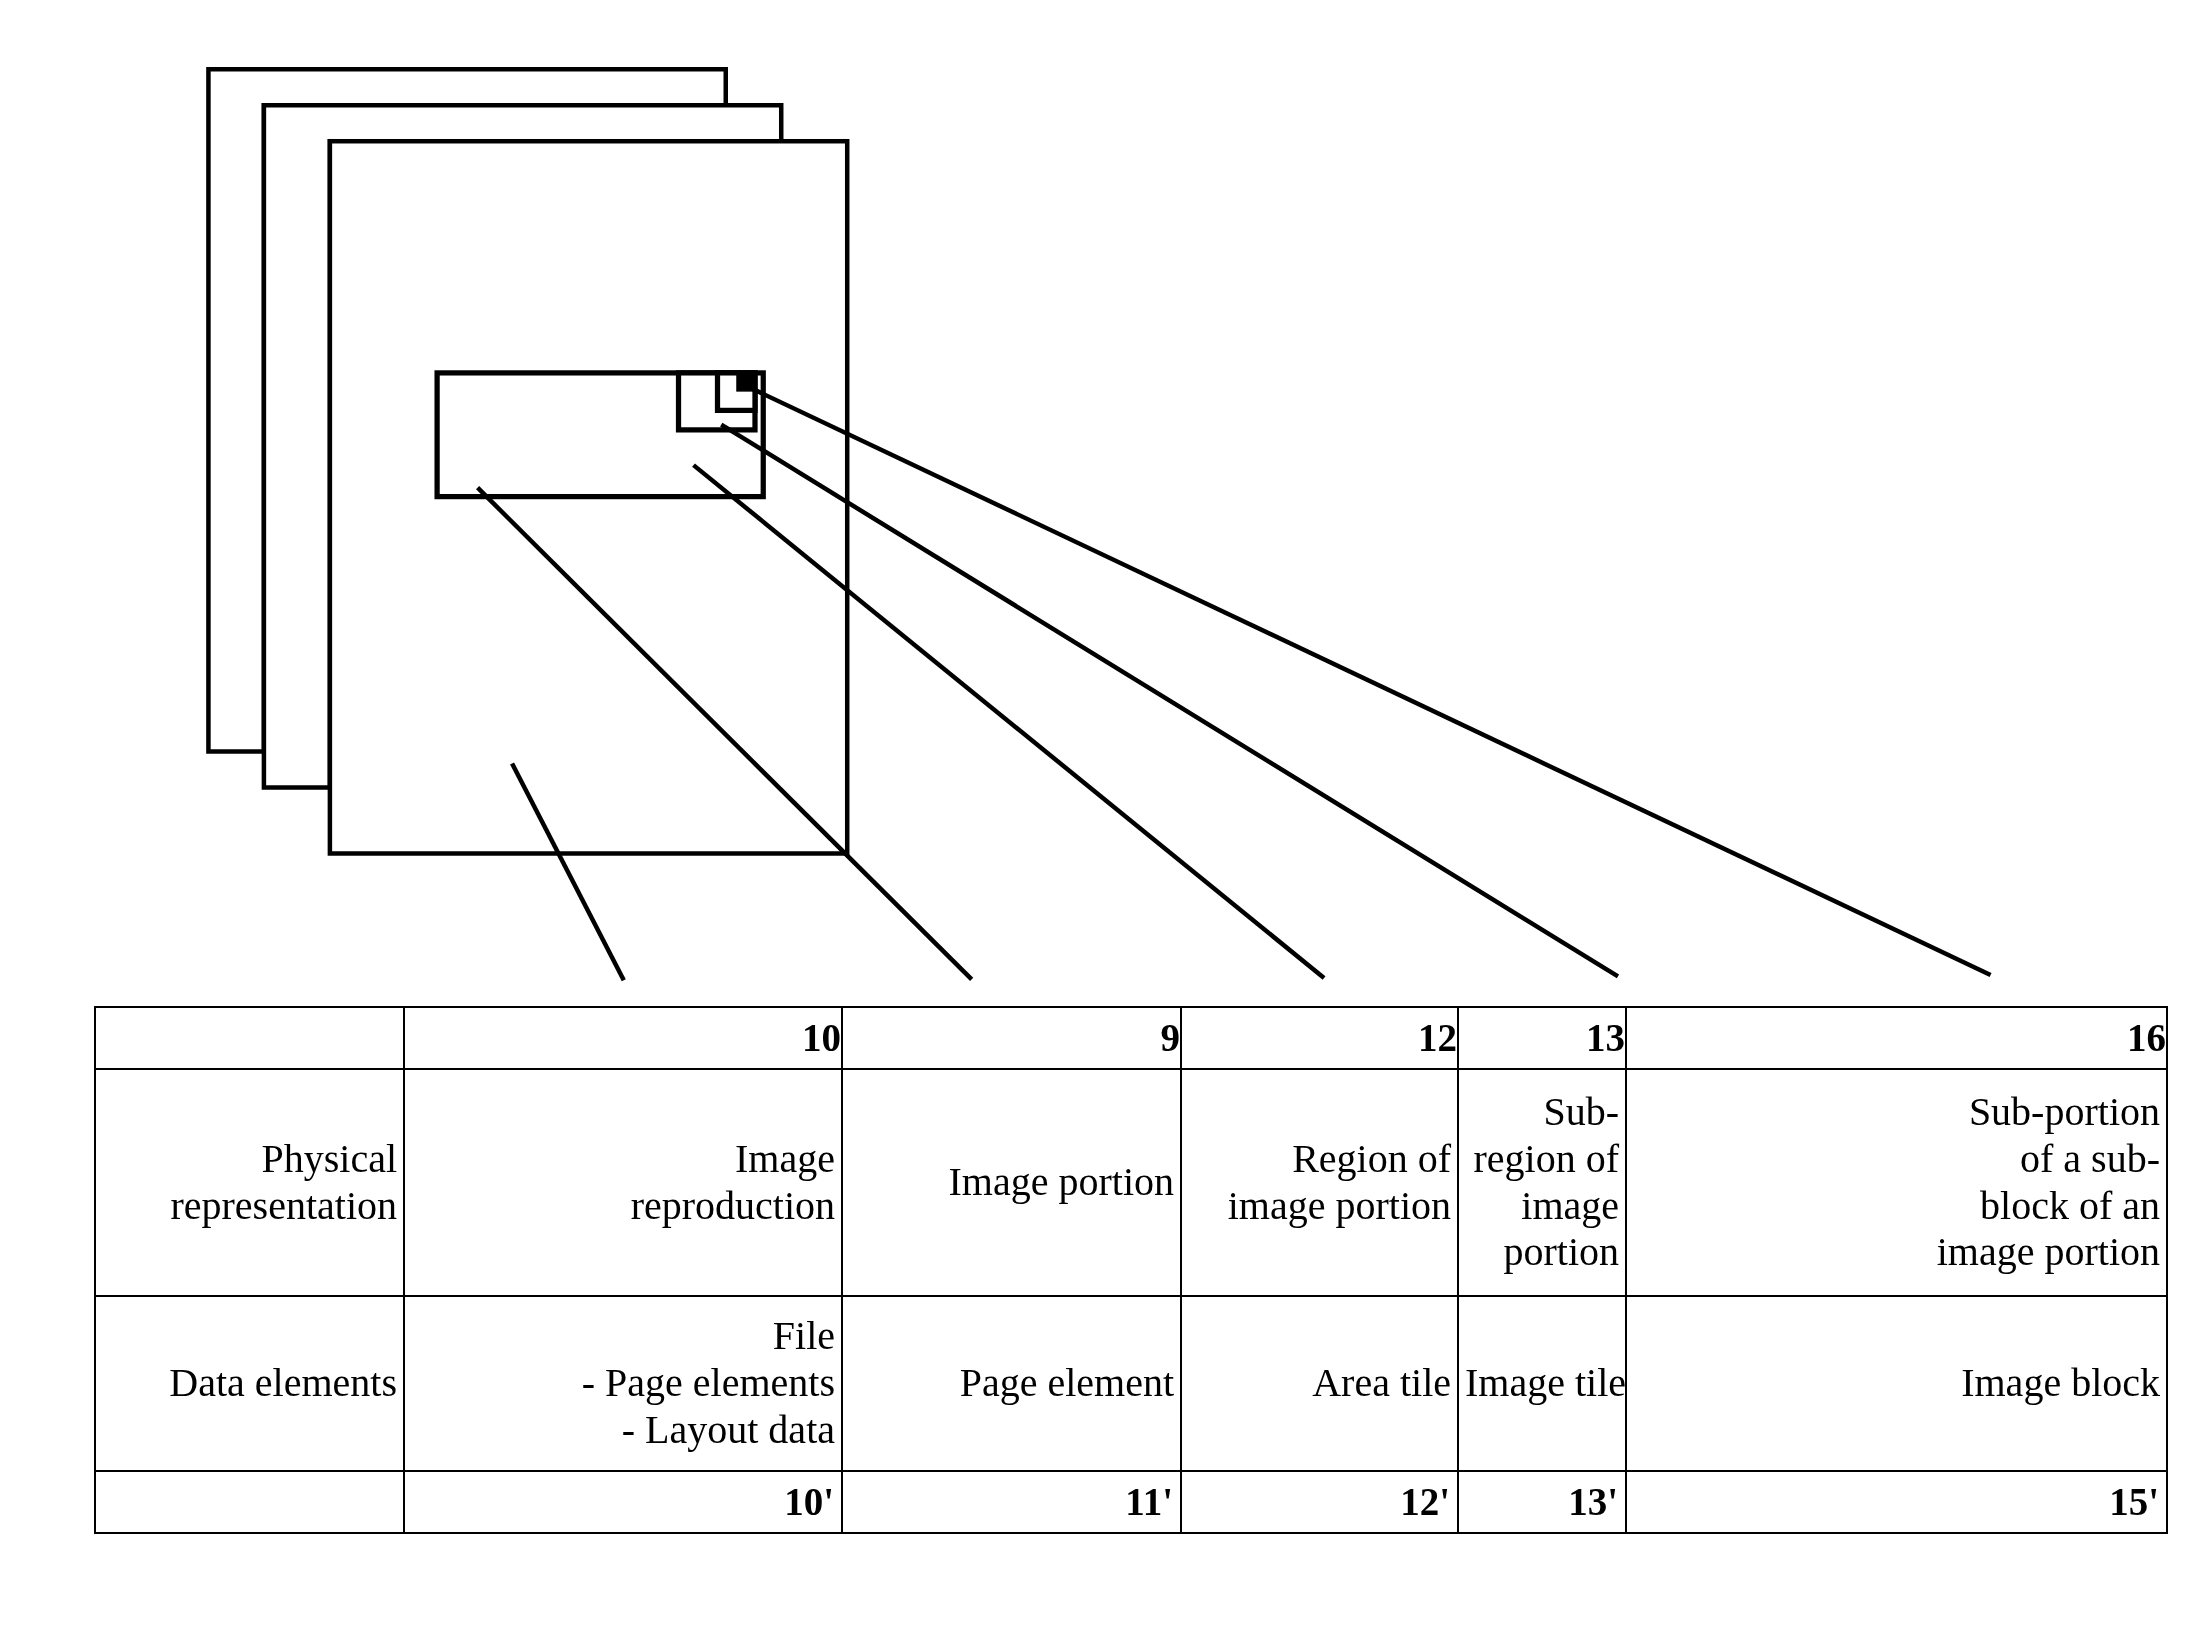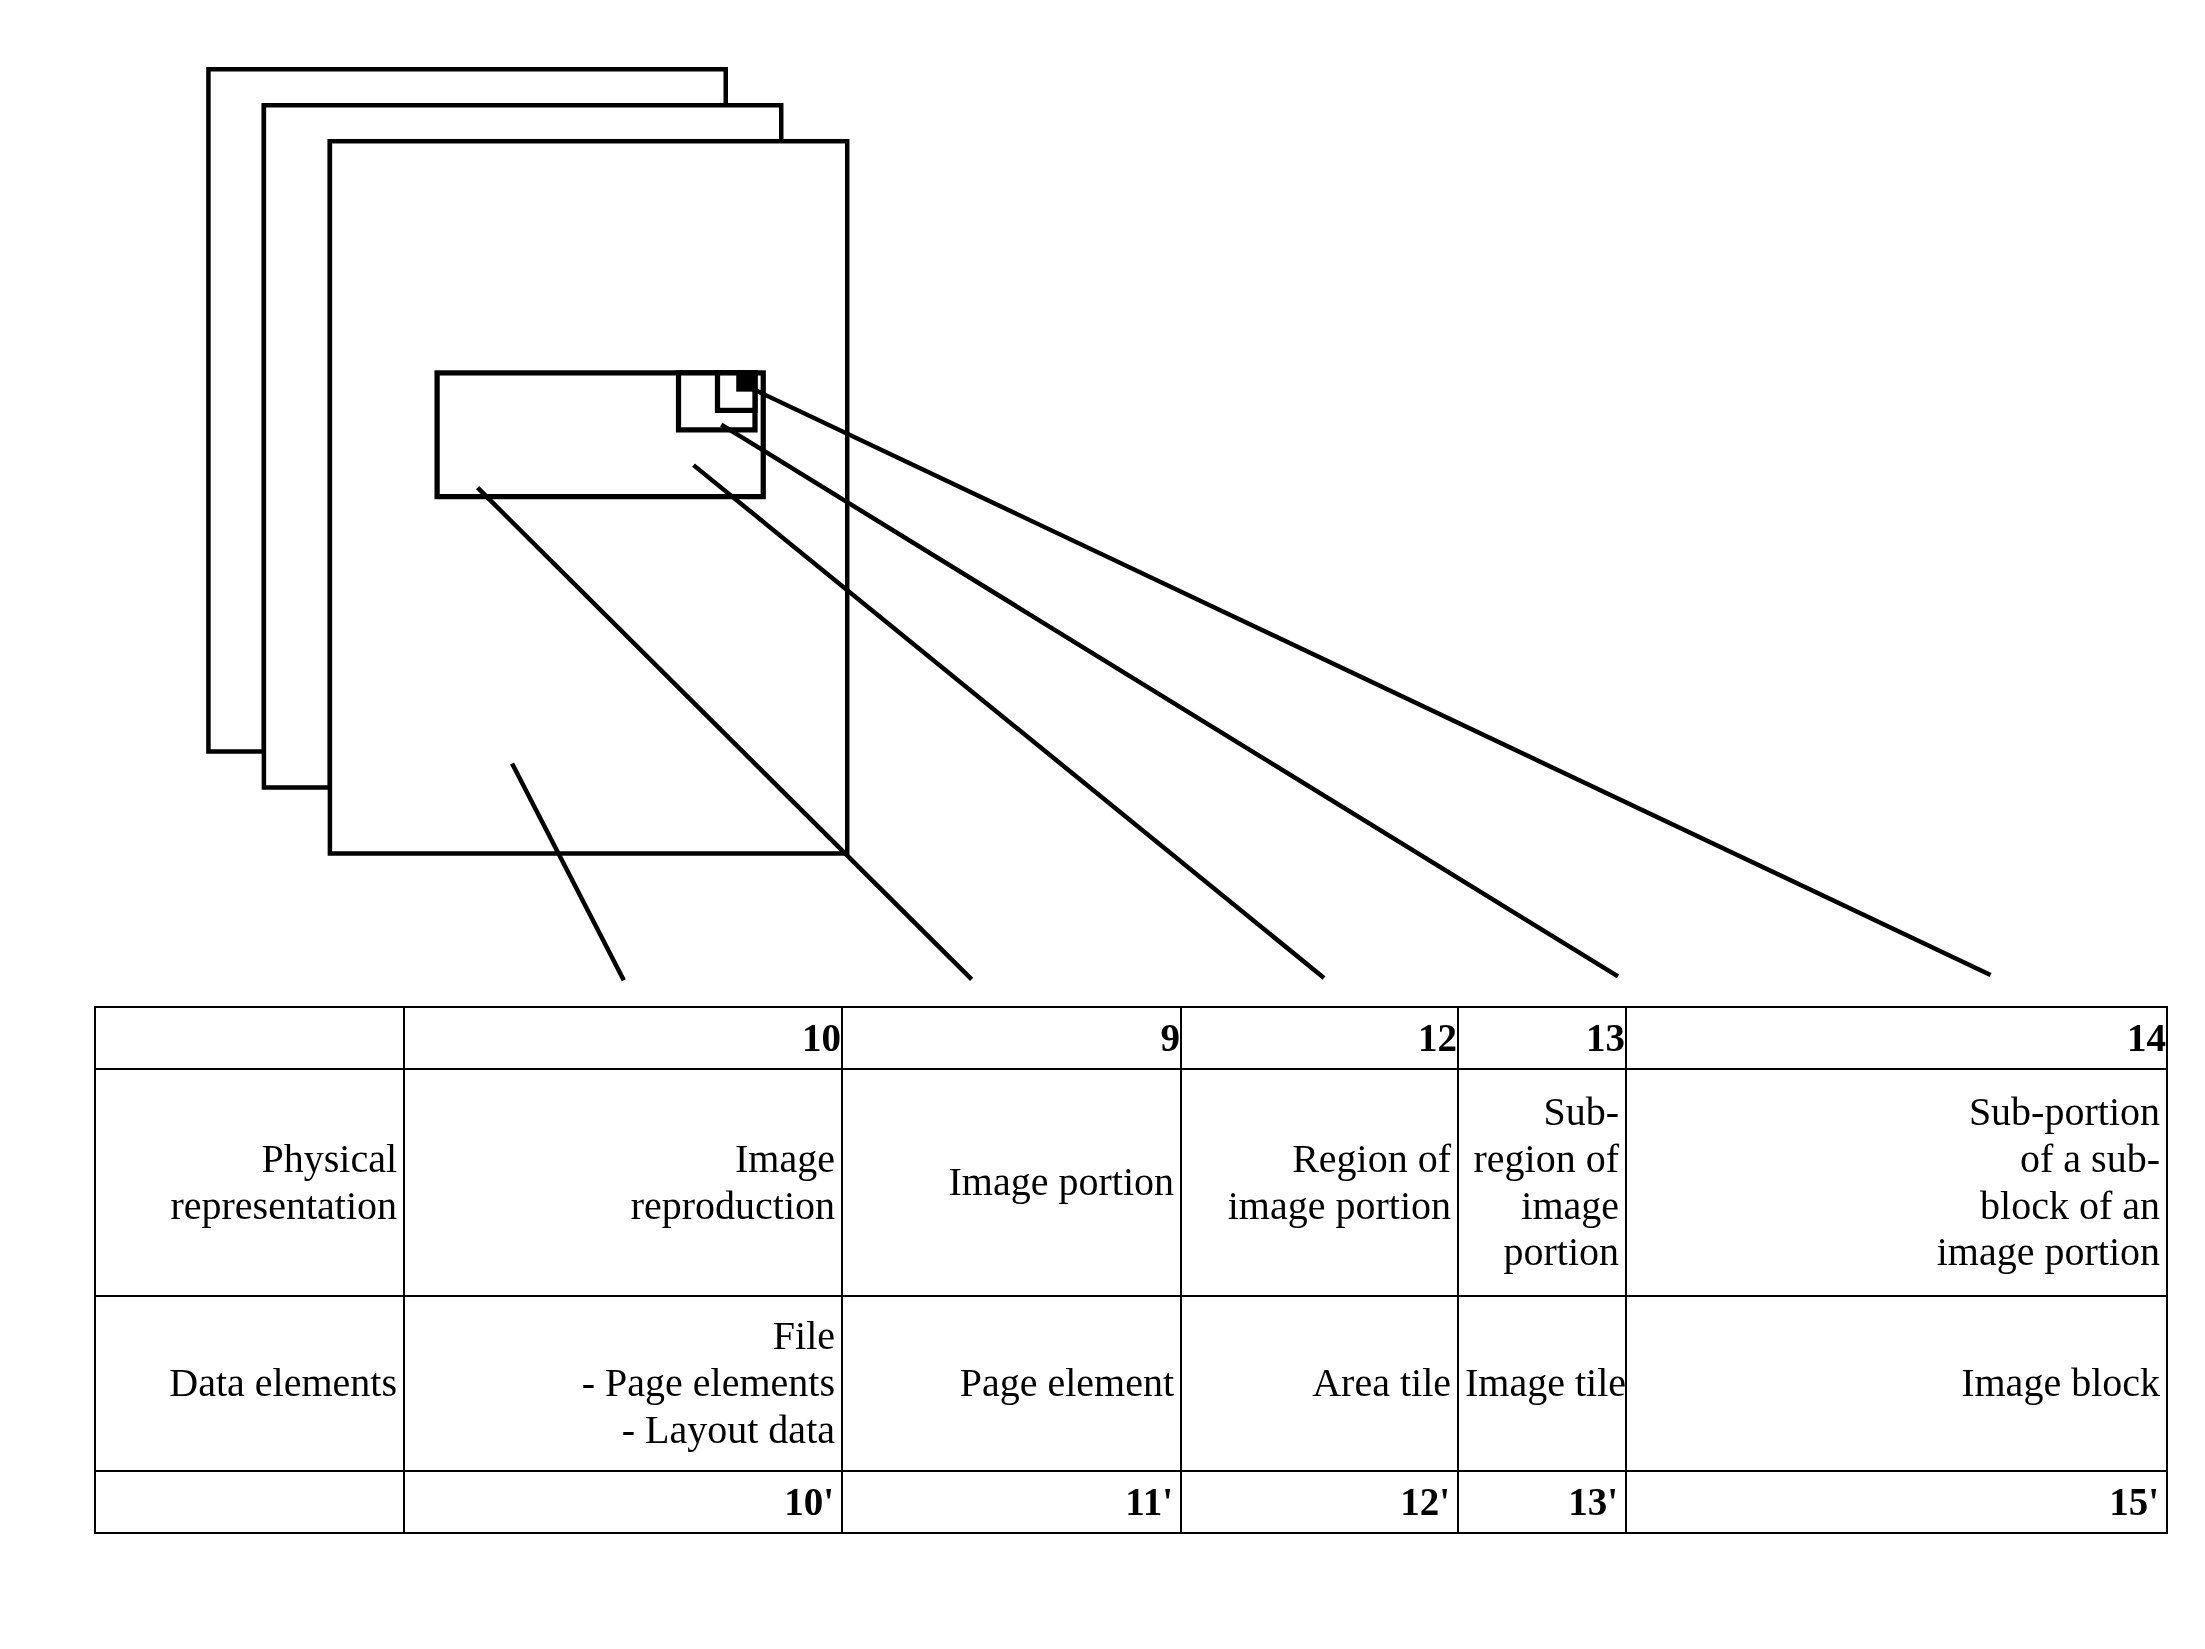--- a/index.html
+++ b/index.html
@@ -126,21 +126,21 @@
           <col class="col-13">
           <col class="col-14">
       </colgroup>
       <tbody>
         <tr class="numrow">
           <td class="cell-blank"></td>
           <td>10</td>
           <td>9</td>
           <td>12</td>
           <td>13</td>
-          <td>14</td>
+          <td>16</td>
         </tr>
 
         <tr class="physrow">
           <td>
             <div>Physical</div>
             <div>representation</div>
           </td>
           <td>
             <div>Image</div>
             <div>reproduction</div>

